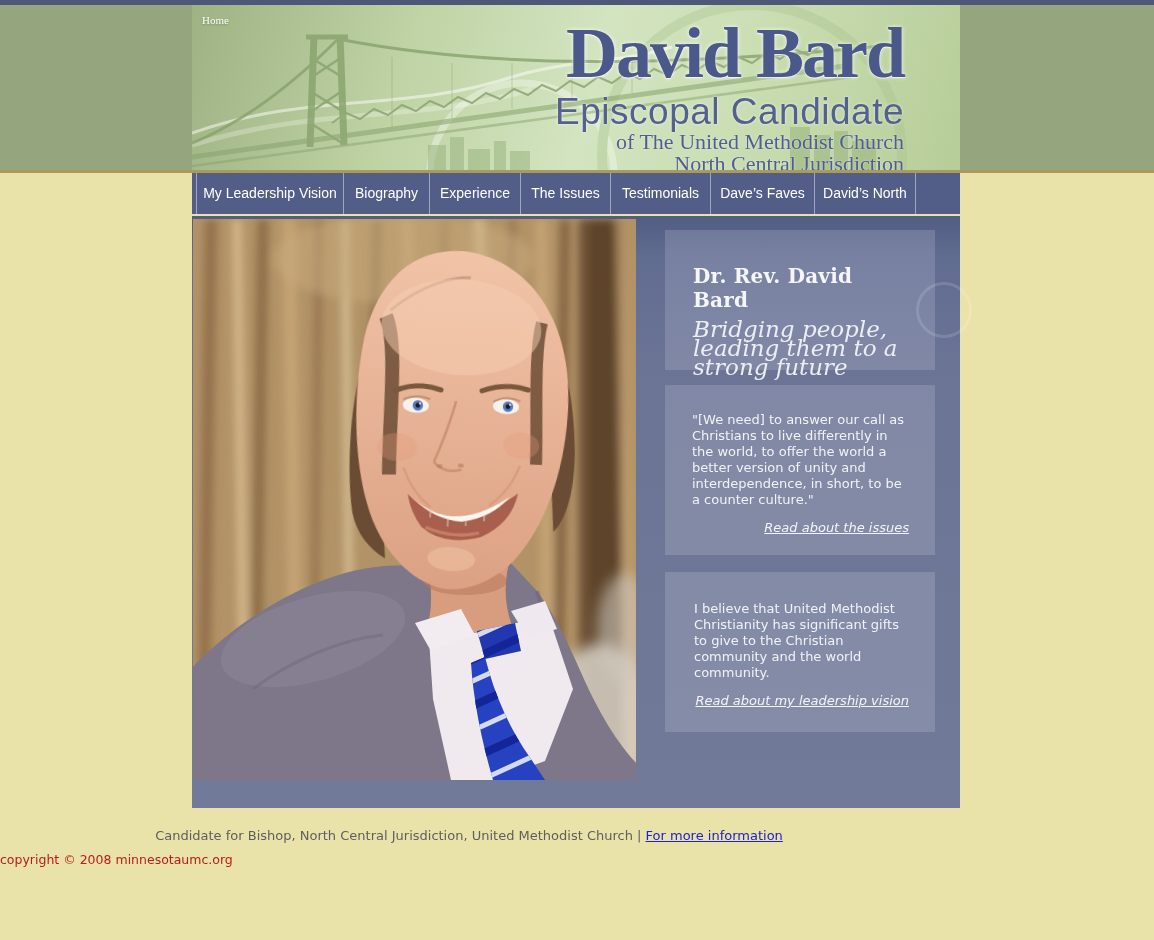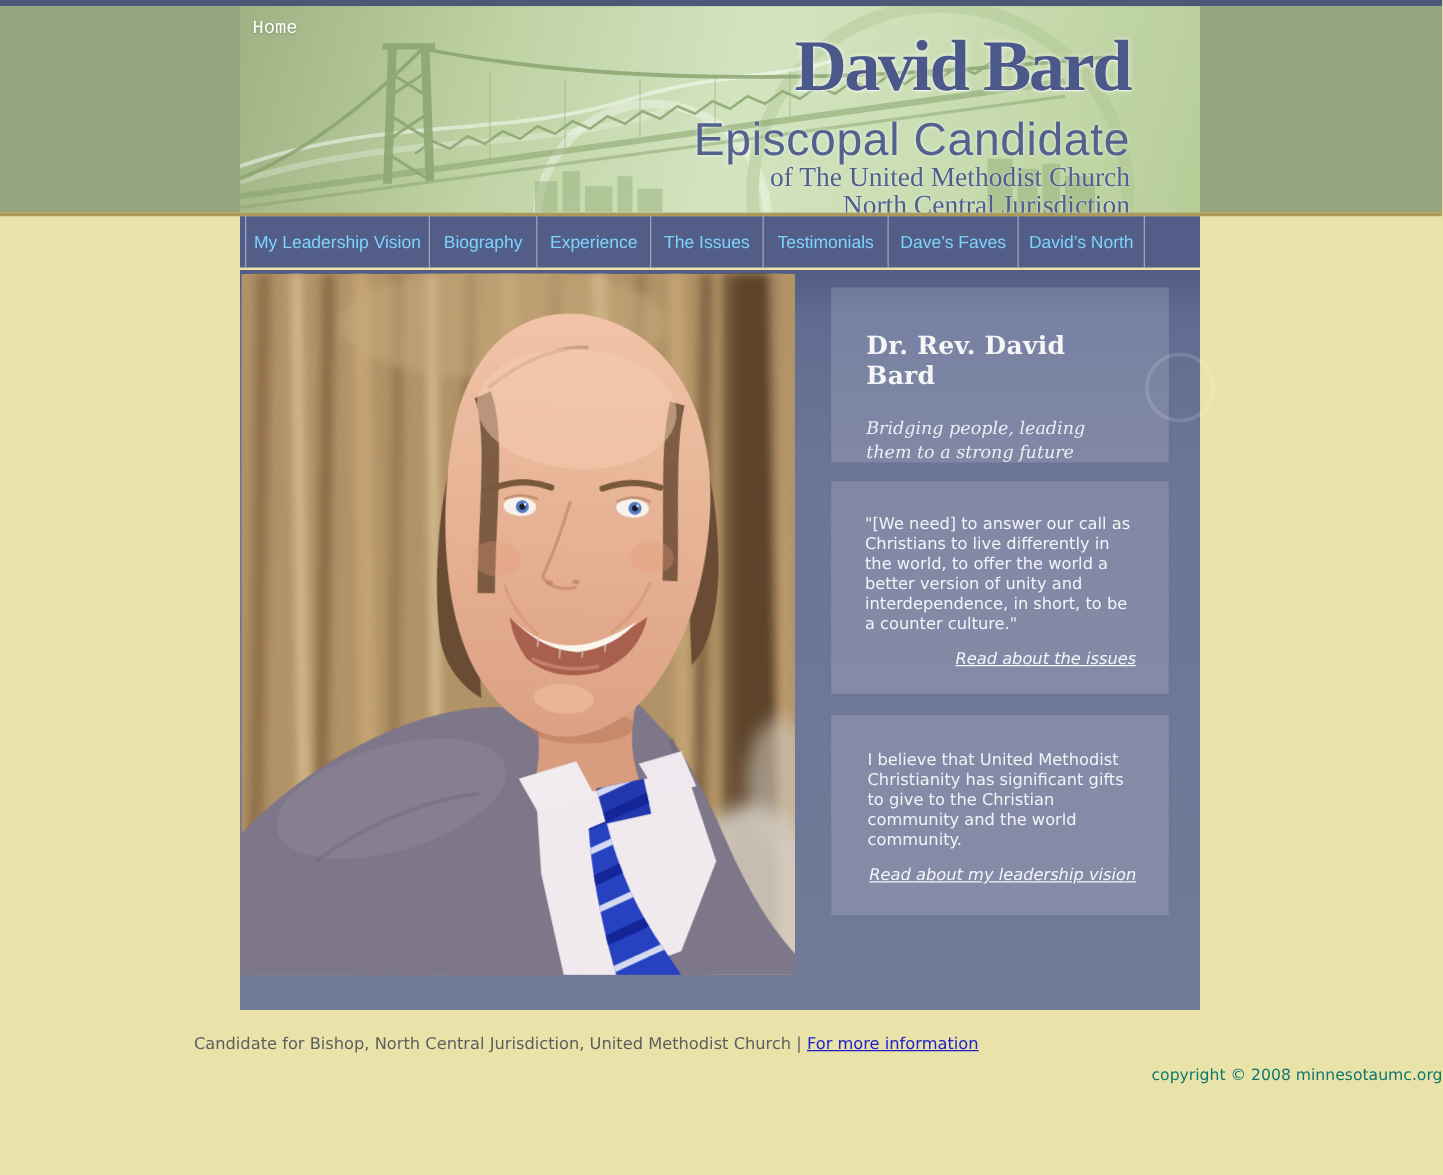--- a/index.html
+++ b/index.html
@@ -9,63 +9,63 @@
 
   
   .top-accent   { position:absolute; left:0; top:0; width:1154px; height:5px; background:#4d5878; }
   .olive-band   { position:absolute; left:0; top:5px; width:1154px; height:165px; background:#95a57e; }
   .tan-divider  { position:absolute; left:0; top:170px; width:1154px; height:3px; background:#ad9a5b; }
 
   
   .header { position:absolute; left:192px; top:5px; width:768px; height:165px; overflow:hidden;
             background:linear-gradient(105deg,#9fb284 0%,#bfd3a5 28%,#d3e4c0 52%,#cbdeb4 70%,#b7cd98 100%); }
   .header svg { position:absolute; left:0; top:0; }
-  .home-link { position:absolute; left:10px; top:9px; color:#ffffff; font-size:15px;
-               font-family:Liberation Mono, monospace; text-decoration:none; cursor:pointer;
+  .home-link { position:absolute; left:10px; top:9px; color:#ffffff; font-size:11px;
+               font-family:Liberation Serif, serif; text-decoration:none; cursor:pointer;
                text-shadow:0 1px 2px rgba(90,110,70,.6); }
   .title-block { position:absolute; right:56px; top:8px; text-align:right; color:#4b598a; }
-  .site-title { font-family:"Liberation Serif", serif; font-weight:700; font-size:58px; line-height:80px;
+  .site-title { font-family:"Liberation Serif", serif; font-weight:700; font-size:72px; line-height:80px;
                 letter-spacing:-2px; color:#4b598a; text-shadow:0 0 4px rgba(255,255,255,.85), 0 1px 0 rgba(255,255,255,.6); }
   .site-subtitle { font-family:"Liberation Sans", sans-serif; font-weight:400; font-size:37px; line-height:38px;
                    letter-spacing:.5px; color:#53618f; text-shadow:0 0 3px rgba(255,255,255,.7); }
   .site-tagline { font-family:"Liberation Serif", serif; font-size:22px; line-height:22px; color:#4f5e8e;
                   text-shadow:0 0 2px rgba(255,255,255,.6); }
 
   
   .nav { position:absolute; left:192px; top:173px; width:768px; height:41px; background:#535e88;
          display:flex; padding-left:4px; }
-  .nav-item { height:41px; line-height:41px; text-align:center; color:#7dd3fc; font-size:14px;
+  .nav-item { height:41px; line-height:41px; text-align:center; color:#ffffff; font-size:14px;
               font-family:"Liberation Sans", sans-serif; border-right:1px solid rgba(255,255,255,.45);
               cursor:pointer; white-space:nowrap; overflow:hidden; }
   .nav-item:first-child { border-left:1px solid rgba(255,255,255,.45); }
 
   
   .main { position:absolute; left:192px; top:216px; width:768px; height:592px;
           background:linear-gradient(180deg,#525d84 0%,#616c91 7%,#6b7495 25%,#717a98 100%); }
   .portrait { position:absolute; left:1px; top:3px; width:443px; height:561px; overflow:hidden; }
   .deco-arc { position:absolute; left:724px; top:66px; width:56px; height:56px; border-radius:50%;
               border:3px solid rgba(255,255,255,.14); z-index:0; }
   .card { position:absolute; left:473px; width:270px; background:rgba(236,239,248,.17); z-index:1; }
   .card-intro  { top:14px;  height:140px; padding:34px 28px 0 28px; }
   .card-quote  { top:169px; height:170px; padding:27px 26px 0 27px; }
   .card-belief { top:356px; height:160px; padding:29px 26px 0 29px; }
   .card-heading { font-family:"DejaVu Serif", serif; font-weight:700; font-size:20px; color:#f6f6f8;
                   letter-spacing:.2px; }
-  .card-tagline { font-family:"DejaVu Serif", serif; font-style:italic; font-size:14px; line-height:19px;
-                  color:#eceef4; margin-top:22px; width:205px; }
+  .card-tagline { font-family:"DejaVu Serif", serif; font-style:italic; font-size:23px; line-height:19px;
+                  color:#eceef4; margin-top:8px; width:205px; }
   .card-text { font-size:13px; line-height:16px; color:#f2f3f7; width:220px; }
   .card-link { display:block; text-align:right; margin-top:12px; font-size:13px; font-style:italic;
                color:#f4f5fa; text-decoration:underline; cursor:pointer; }
 
   
   .footer { position:absolute; left:0; top:828px; width:938px; text-align:center;
             font-size:13px; color:#5e5e5e; }
   .footer-link { color:#2020cc; text-decoration:underline; cursor:pointer; }
-  .copyright { position:absolute; left:0; top:852px; width:1154px; text-align:right;
-               font-size:12.5px; color:#0f766e; }
+  .copyright { position:absolute; left:0; top:852px; width:1154px; text-align:left;
+               font-size:12.5px; color:#b91c1c; }
 </style>
 </head>
 <body>
 
 <div class="page">
 
   <div class="top-accent"></div>
   <div class="olive-band"></div>
   <div class="tan-divider"></div>
 

